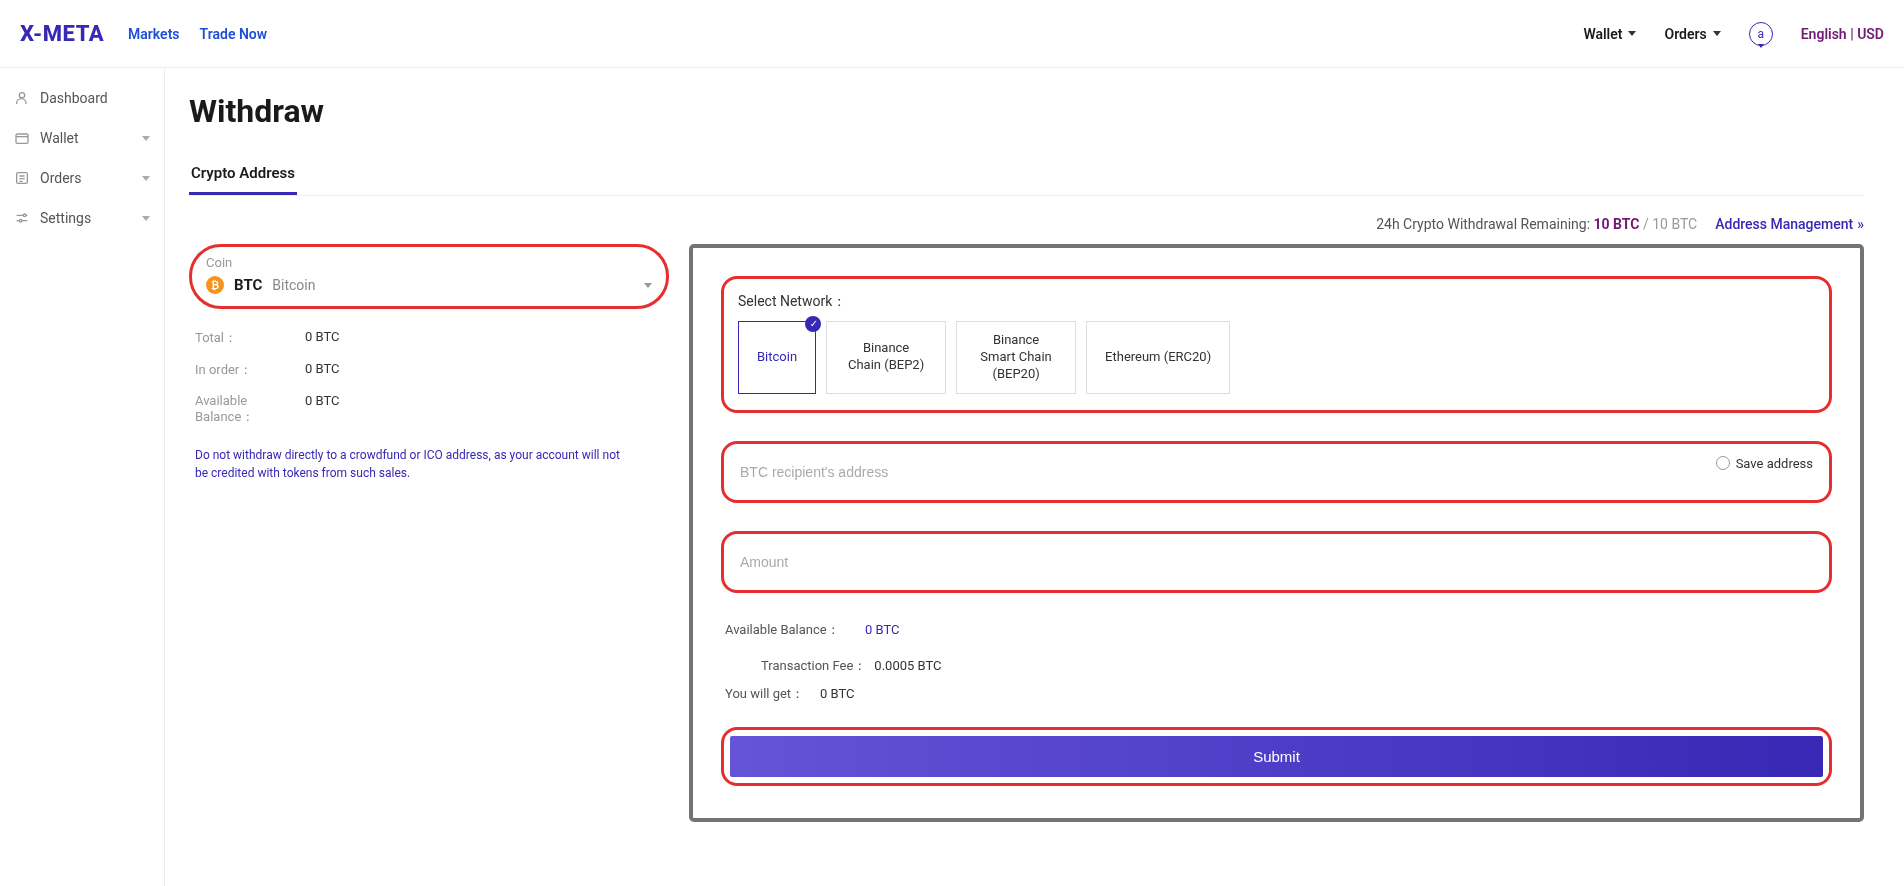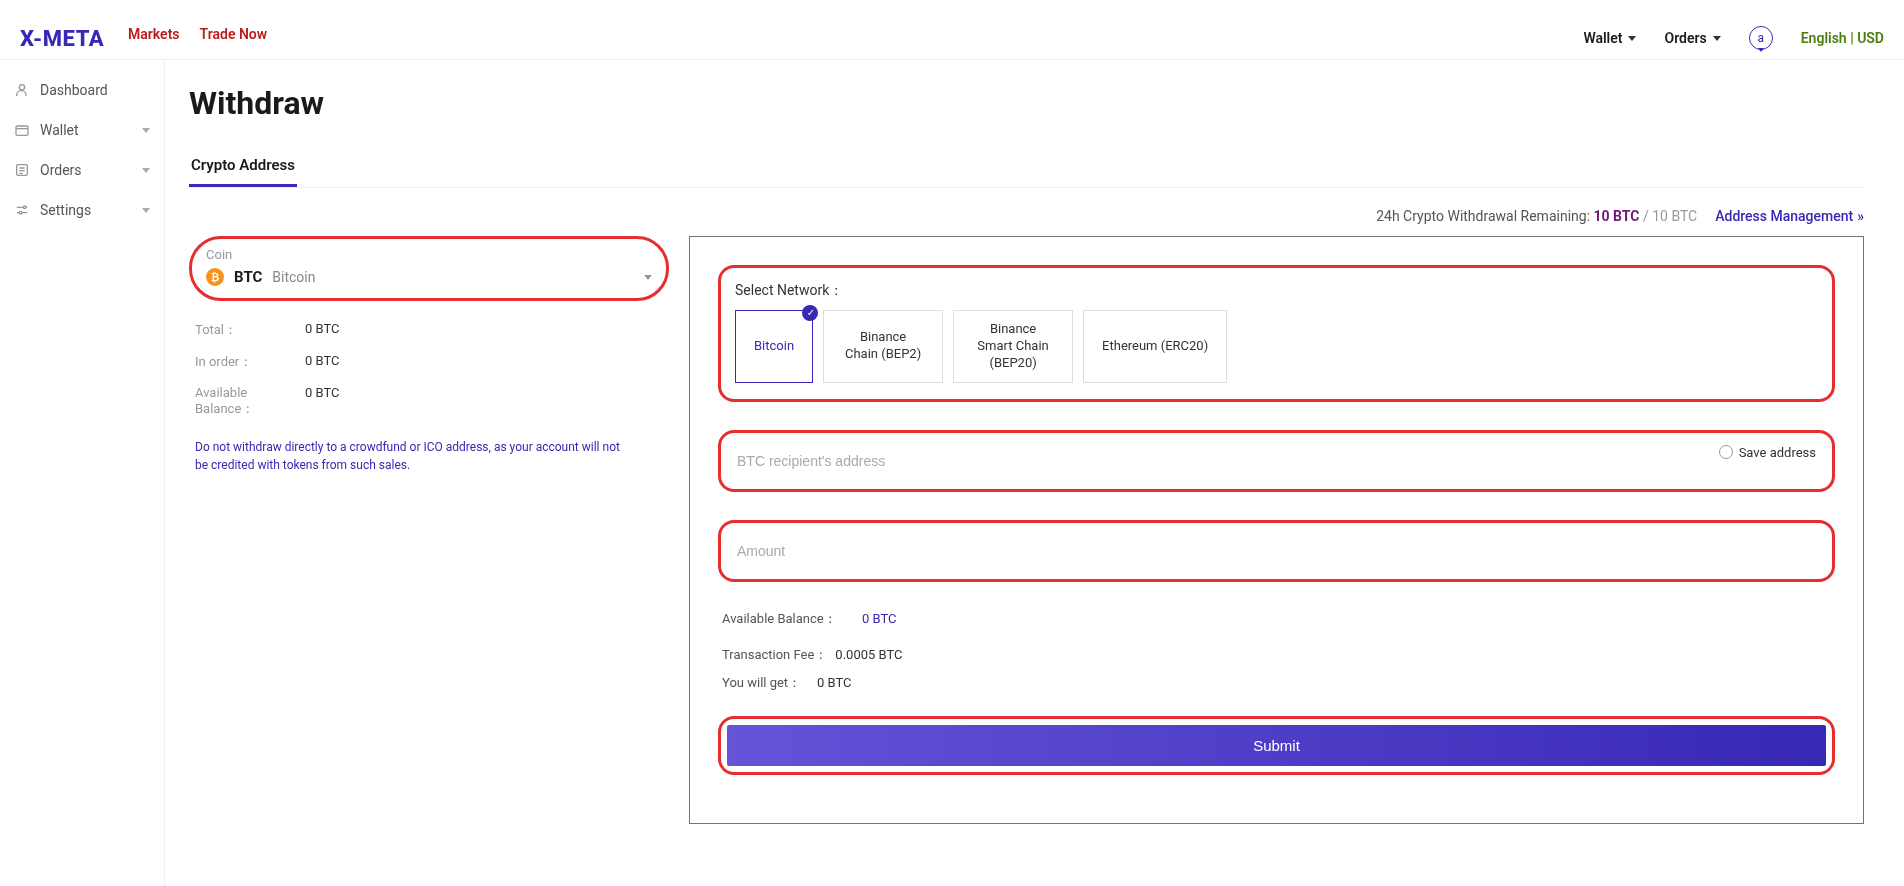--- a/index.html
+++ b/index.html
@@ -1,44 +1,44 @@
 <!DOCTYPE html>
 <html><head>
 <meta charset="utf-8">
 <style>
 * { margin: 0; padding: 0; box-sizing: border-box; }
 body { font-family: -apple-system, BlinkMacSystemFont, "Segoe UI", Roboto, sans-serif; background: #fff; color: #1a1a1a; font-size: 14px; }
 
 
-.header { display: flex; align-items: flex-start; padding: 26px 20px; border-bottom: 1px solid #eee; height: 60px; }
+.header { display: flex; align-items: center; padding: 26px 20px; border-bottom: 1px solid #eee; height: 68px; }
 .logo { font-size: 22px; font-weight: 800; color: #3728b5; letter-spacing: 0.5px; margin-right: 24px; }
 .nav-links { display: flex; gap: 20px; }
-.nav-link { color: #b91c1c; font-weight: 600; font-size: 14px; cursor: pointer; }
+.nav-link { color: #1d4ed8; font-weight: 600; font-size: 14px; cursor: pointer; }
 .header-right { margin-left: auto; display: flex; align-items: center; gap: 28px; }
 .dropdown-link { display: flex; align-items: center; gap: 6px; font-weight: 600; cursor: pointer; color: #1a1a1a; }
 .caret { width: 0; height: 0; border-left: 4px solid transparent; border-right: 4px solid transparent; border-top: 5px solid #333; }
 .avatar { width: 24px; height: 24px; border-radius: 50%; border: 1px solid #3728b5; display: flex; align-items: center; justify-content: center; font-size: 12px; color: #3728b5; position: relative; }
 .avatar::after { content: ""; position: absolute; bottom: -3px; left: 50%; transform: translateX(-50%); width: 0; height: 0; border-left: 3px solid transparent; border-right: 3px solid transparent; border-top: 4px solid #3728b5; }
-.lang-curr { font-weight: 600; color: #4d7c0f; }
+.lang-curr { font-weight: 600; color: #701a75; }
 
 
 .container { display: flex; }
 .sidebar { width: 165px; border-right: 1px solid #eee; padding-top: 10px; min-height: calc(100vh - 52px); }
 .sidebar-item { display: flex; align-items: center; gap: 10px; padding: 12px 14px; color: #555; cursor: pointer; font-size: 14px; position: relative; }
 .sidebar-item .caret-s { margin-left: auto; width: 0; height: 0; border-left: 4px solid transparent; border-right: 4px solid transparent; border-top: 5px solid #aaa; }
 .side-icon { width: 16px; height: 16px; display: inline-block; }
 
 .main { flex: 1; padding: 24px 40px 40px 24px; }
 .page-title { font-size: 32px; font-weight: 700; margin-bottom: 24px; }
 .tab-bar { border-bottom: 1px solid #eee; margin-bottom: 20px; }
 .tab { display: inline-block; padding: 10px 2px; font-weight: 600; font-size: 15px; color: #1a1a1a; border-bottom: 3px solid #3728b5; cursor: pointer; }
 
 .content-row { display: flex; gap: 20px; align-items: flex-start; }
 .left-col { flex: 0 0 480px; }
-.right-col { flex: 1; border: 1px solid #737373; border-radius: 0; padding: 28px 28px 48px 28px; }
+.right-col { flex: 1; border: 4px solid #737373; border-radius: 5px; padding: 28px 28px 32px 28px; }
 
 
 .hl { border: 3px solid #e62e2e; border-radius: 16px; }
 
 .coin-box { padding: 8px 14px 12px 14px; margin-bottom: 14px; border-radius: 32px; }
 .coin-label { color: #999; font-size: 13px; margin-bottom: 6px; }
 .coin-row { display: flex; align-items: center; gap: 10px; }
 .coin-icon { width: 18px; height: 18px; border-radius: 50%; background: #f7931a; display: inline-flex; align-items: center; justify-content: center; color: #fff; font-size: 10px; font-weight: 700; }
 .coin-code { font-weight: 700; font-size: 15px; }
 .coin-name { color: #888; font-size: 14px; }
@@ -215,21 +215,21 @@
 
         <div class="hl input-box">
           <input type="text" placeholder="Amount" style="">
         </div>
 
         <div class="details">
           <div class="detail-row">
             <span class="detail-label">Available Balance：</span><span class="detail-link">0 BTC</span>
           </div>
           <div class="detail-row detail-spaced">
-            <span class="detail-label" style="min-width:95px;">Transaction Fee：</span><span class="detail-value">0.0005 BTC</span>
+            <span class="detail-label" style="min-width:95px;margin-left:36px;">Transaction Fee：</span><span class="detail-value">0.0005 BTC</span>
           </div>
           <div class="detail-row">
             <span class="detail-label" style="min-width:95px;">You will get：</span><span class="detail-value">0 BTC</span>
           </div>
         </div>
 
         <div class="hl submit-wrap">
           <button class="submit-btn">Submit</button>
         </div>
 

